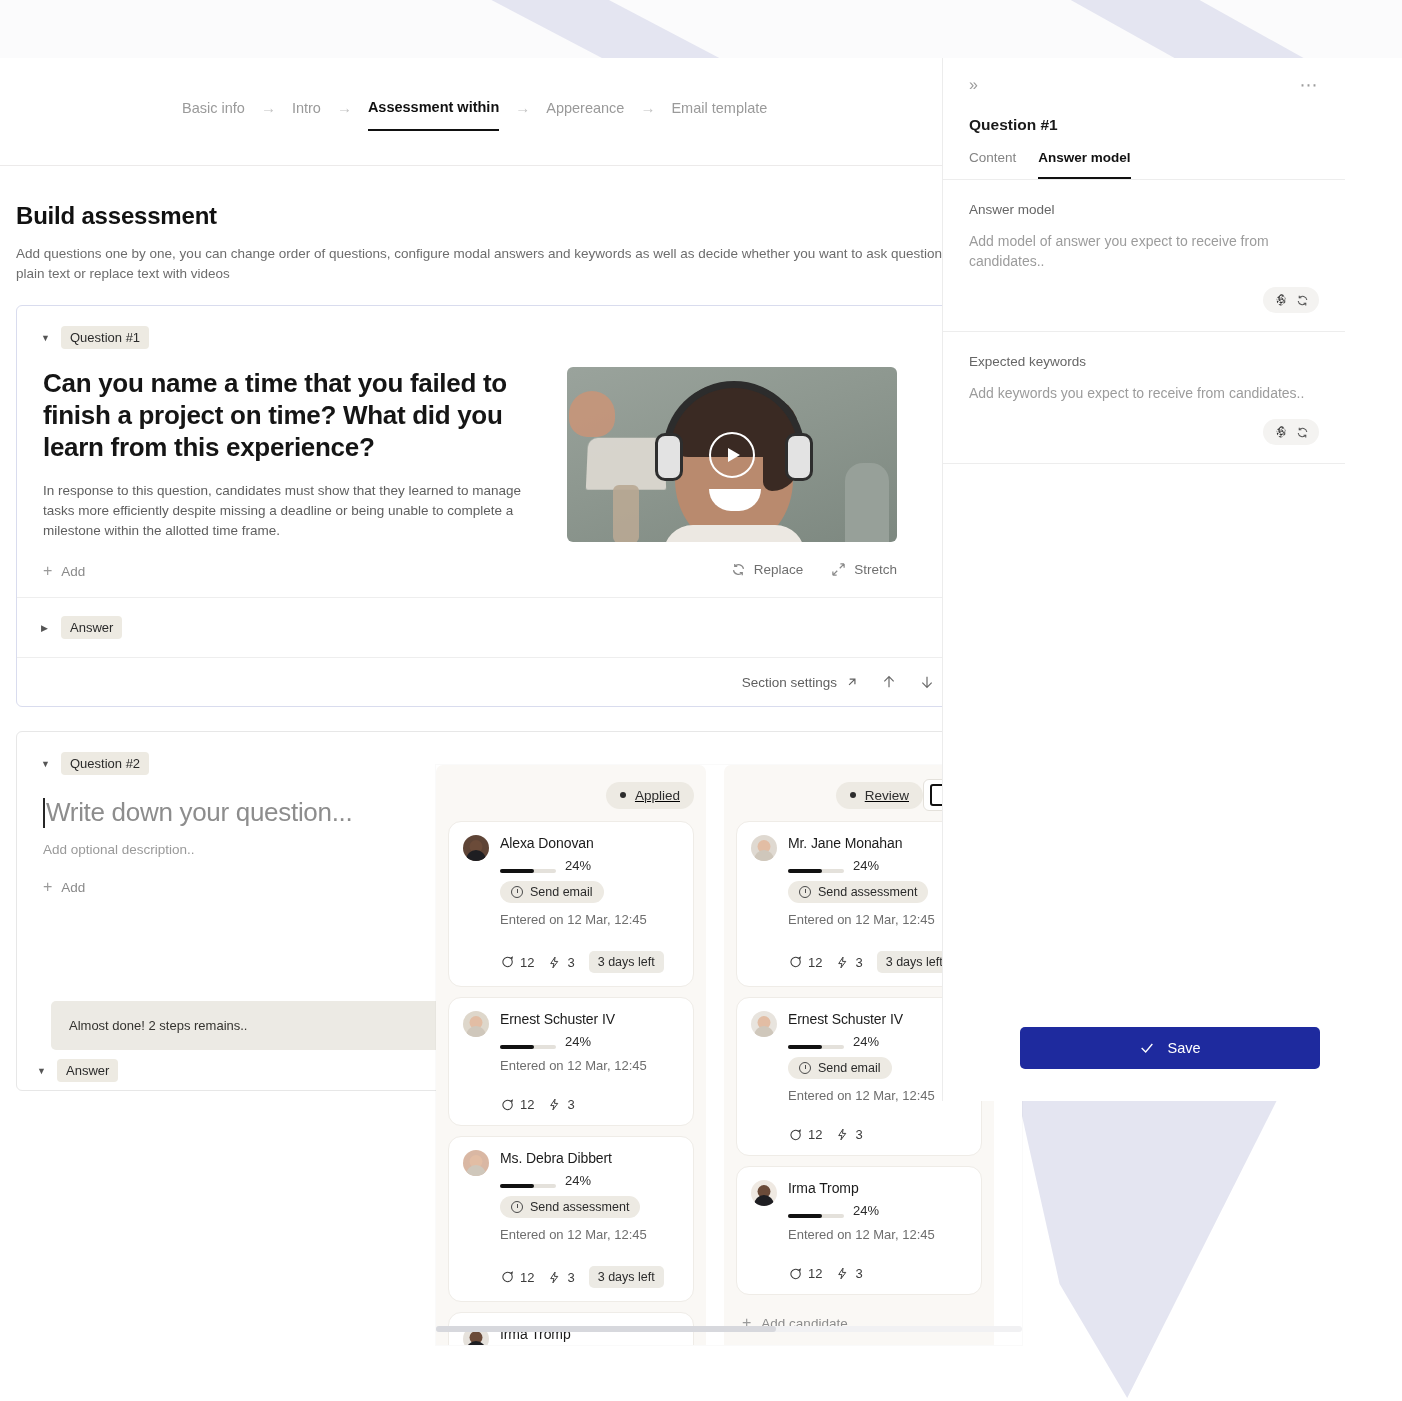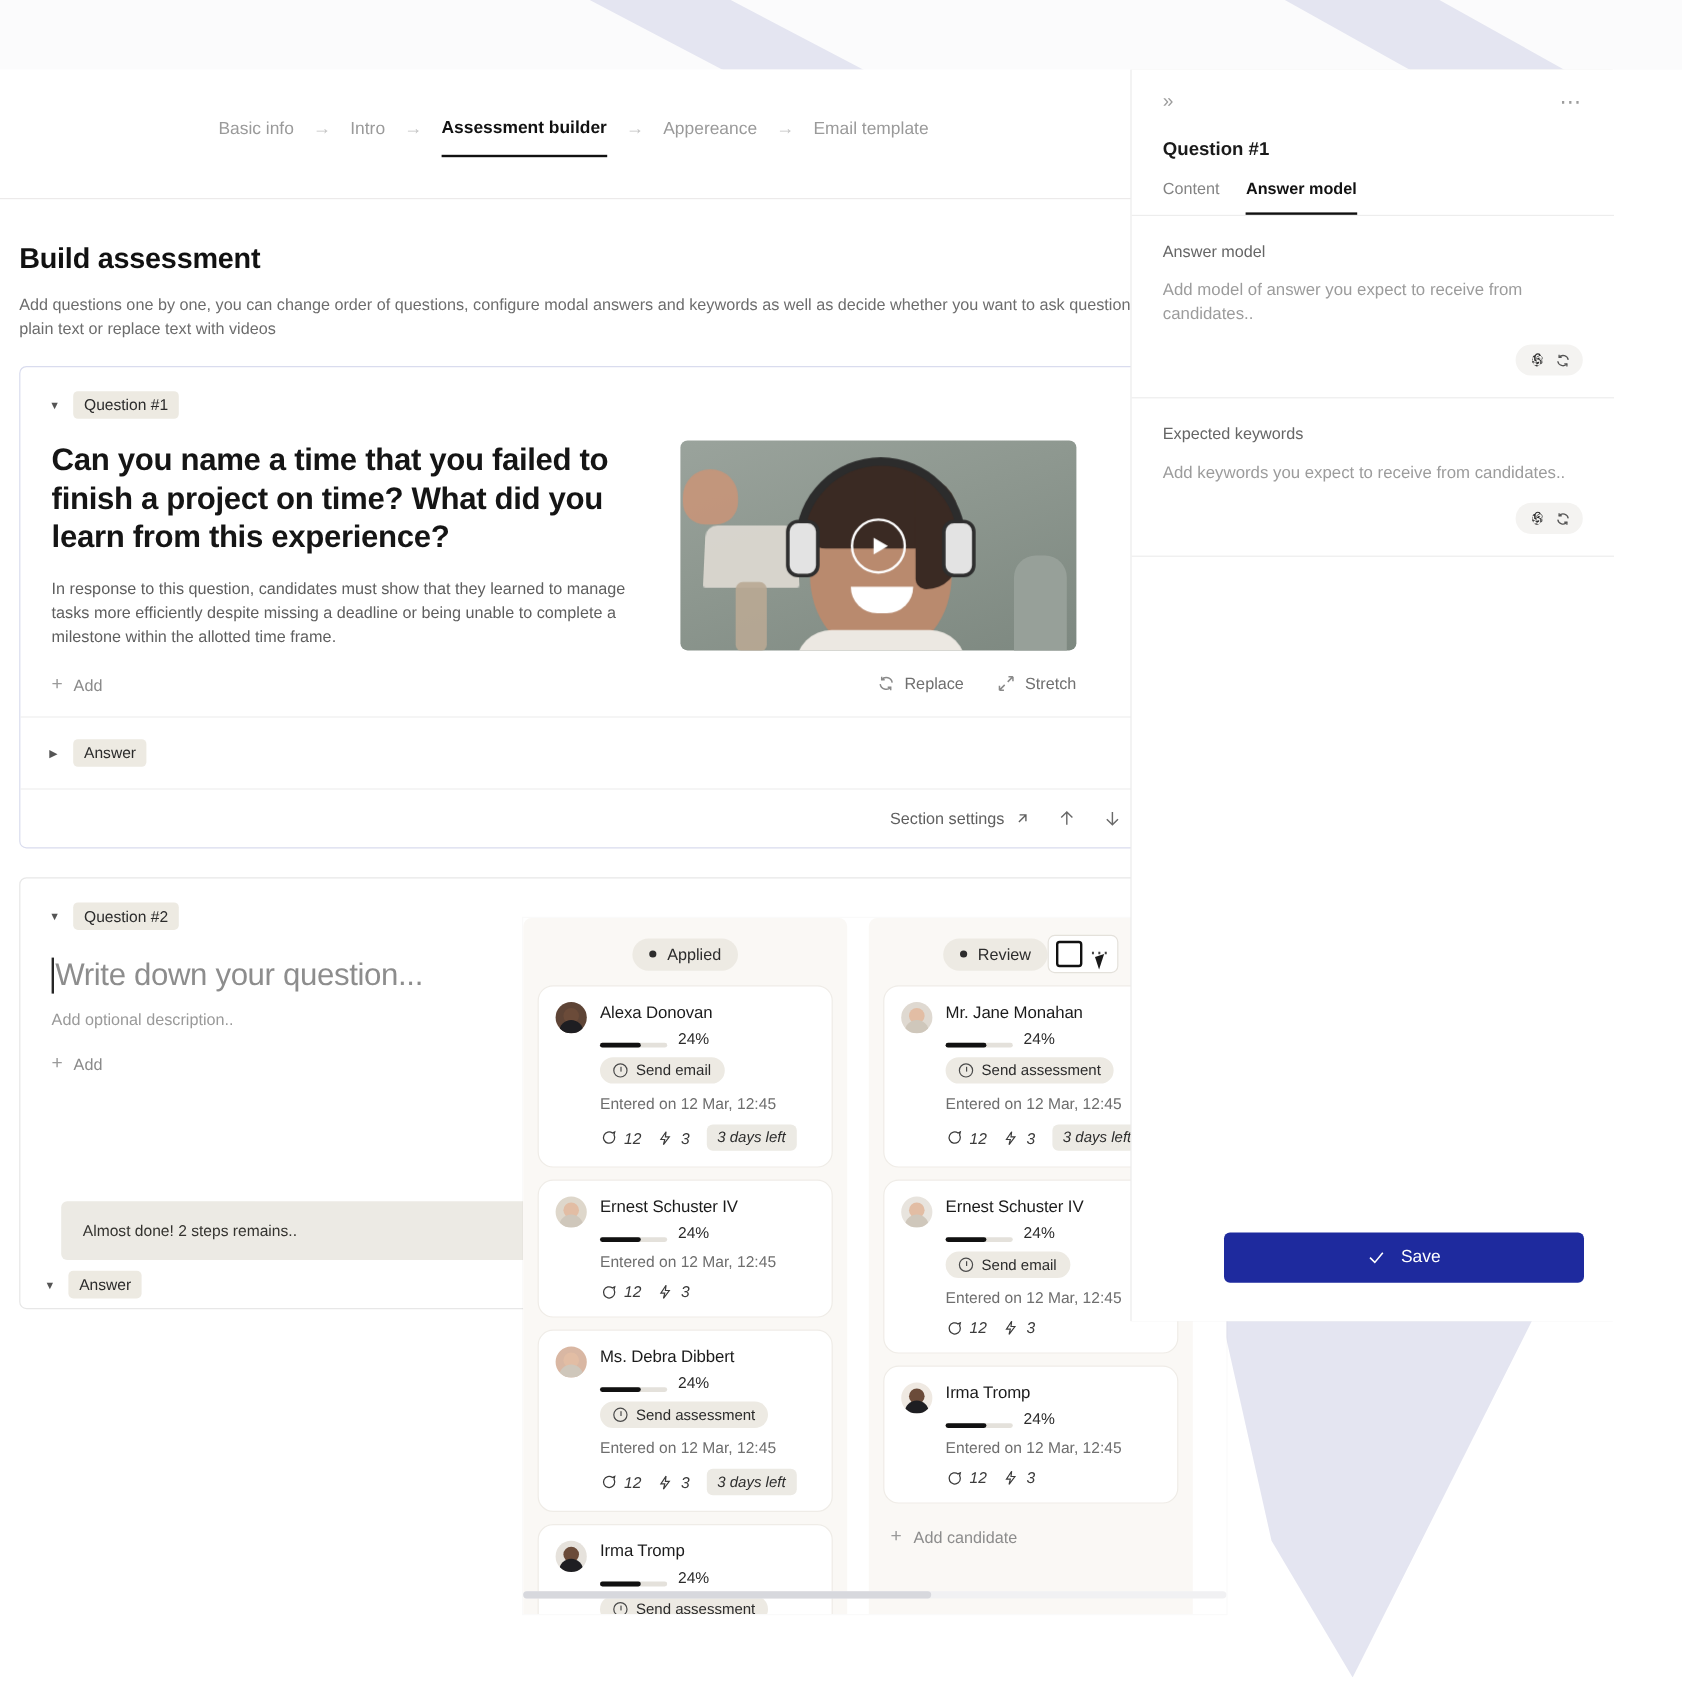--- a/index.html
+++ b/index.html
@@ -163,21 +163,21 @@
   .q2-answer { position:absolute; left:20px; bottom:0; display:flex; align-items:center; gap:10px; padding-bottom:8px;}
 
   
   #kanban {
     position:absolute; left:436px; top:765px; width:586px; height:580px;
     background:#ffffff; z-index:5; overflow:hidden;
     box-shadow:0 0 0 1px rgba(0,0,0,0.02);
   }
   .kb-cols { display:flex; gap:18px; padding:0; }
   .kb-col { width:270px; background:#faf8f5; border-radius:7px; padding:12px; }
-  .kb-col-head { display:flex; align-items:center; justify-content:center; height:36px; margin-bottom:8px;}
+  .kb-col-head { display:flex; align-items:center; justify-content:flex-end; height:36px; margin-bottom:8px;text-decoration:underline;}
   .kb-chip {
     display:flex; align-items:center; gap:9px;
     background:#edeae3; border-radius:16px; padding:6px 14px;
     font-size:13.5px; color:#2d2d2d;
   }
   .kb-dot { width:6px; height:6px; border-radius:50%; background:#2d2d2d; }
   .kb-head-actions { display:flex; align-items:center; gap:6px; background:#fff; border:1px solid #e4e1db; border-radius:6px; padding:4px 6px;}
   .kb-square { width:22px; height:22px; border:2px solid #111; border-radius:3px; }
   .kb-dots { color:#444; font-size:16px; letter-spacing:1px; line-height:10px; position:relative;}
   .cursor-arrow { position:absolute; left:6px; top:6px; width:0;height:0;
@@ -203,21 +203,21 @@
   .prog-fill { position:absolute; left:0; top:0; height:4px; border-radius:2px; background:#111; }
   .prog-pct { font-size:13px; color:#2b2b2b; }
   .status-chip {
     display:inline-flex; align-items:center; gap:7px; margin-top:8px;
     background:#edeae3; border-radius:14px; padding:4px 11px;
     font-size:12.5px; color:#2b2b2b;justify-content:flex-end;
   }
   .clock-ic { width:12px; height:12px; border:1.3px solid #4a4a4a; border-radius:50%; position:relative; flex:0 0 12px;}
   .clock-ic::after{content:"";position:absolute;left:4.6px;top:2px;width:1.2px;height:4px;background:#4a4a4a;}
   .entered { margin-top:9px; font-size:13px; color:#6e6e6e; }
-  .cand-meta { display:flex; align-items:center; gap:14px; margin-top:10px; font-size:13px; color:#3b3b3b;font-style:italic; }
+  .cand-meta { display:flex; align-items:center; gap:14px; margin-top:24px; font-size:13px; color:#3b3b3b; }
   .meta-grp { display:flex; align-items:center; gap:6px; }
   .days-chip { background:#eceae4; border-radius:5px; padding:4px 9px; font-size:12.5px; color:#2c2c2c;}
   .add-cand {
     display:flex; align-items:center; gap:10px; padding:10px 6px;
     font-size:13.5px; color:#8c8c8c; cursor:pointer;
   }
   #kb-scroll { position:absolute; left:436px; top:1326px; width:340px; height:6px; background:#d7d8dd; border-radius:3px; z-index:7;}
   #kb-scroll-track { position:absolute; left:436px; top:1326px; width:586px; height:6px; background:#f1f1f3; border-radius:3px; z-index:6;}
 
   
@@ -259,21 +259,21 @@
   <div class="deco-triangle"></div>
 </div>
 
 <div id="app-card">
 
   <nav id="breadcrumb">
     <span class="bc-item">Basic info</span>
     <span class="bc-arrow">→</span>
     <span class="bc-item">Intro</span>
     <span class="bc-arrow">→</span>
-    <span class="bc-item active">Assessment builder</span>
+    <span class="bc-item active">Assessment within</span>
     <span class="bc-arrow">→</span>
     <span class="bc-item">Appereance</span>
     <span class="bc-arrow">→</span>
     <span class="bc-item">Email template</span>
   </nav>
 
   <div id="build-head">
     <div id="page-title">Build assessment</div>
     <div id="page-desc">Add questions one by one, you can change order of questions, configure modal answers and keywords as well as decide whether you want to ask questions in plain text or replace text with videos</div>
   </div>

